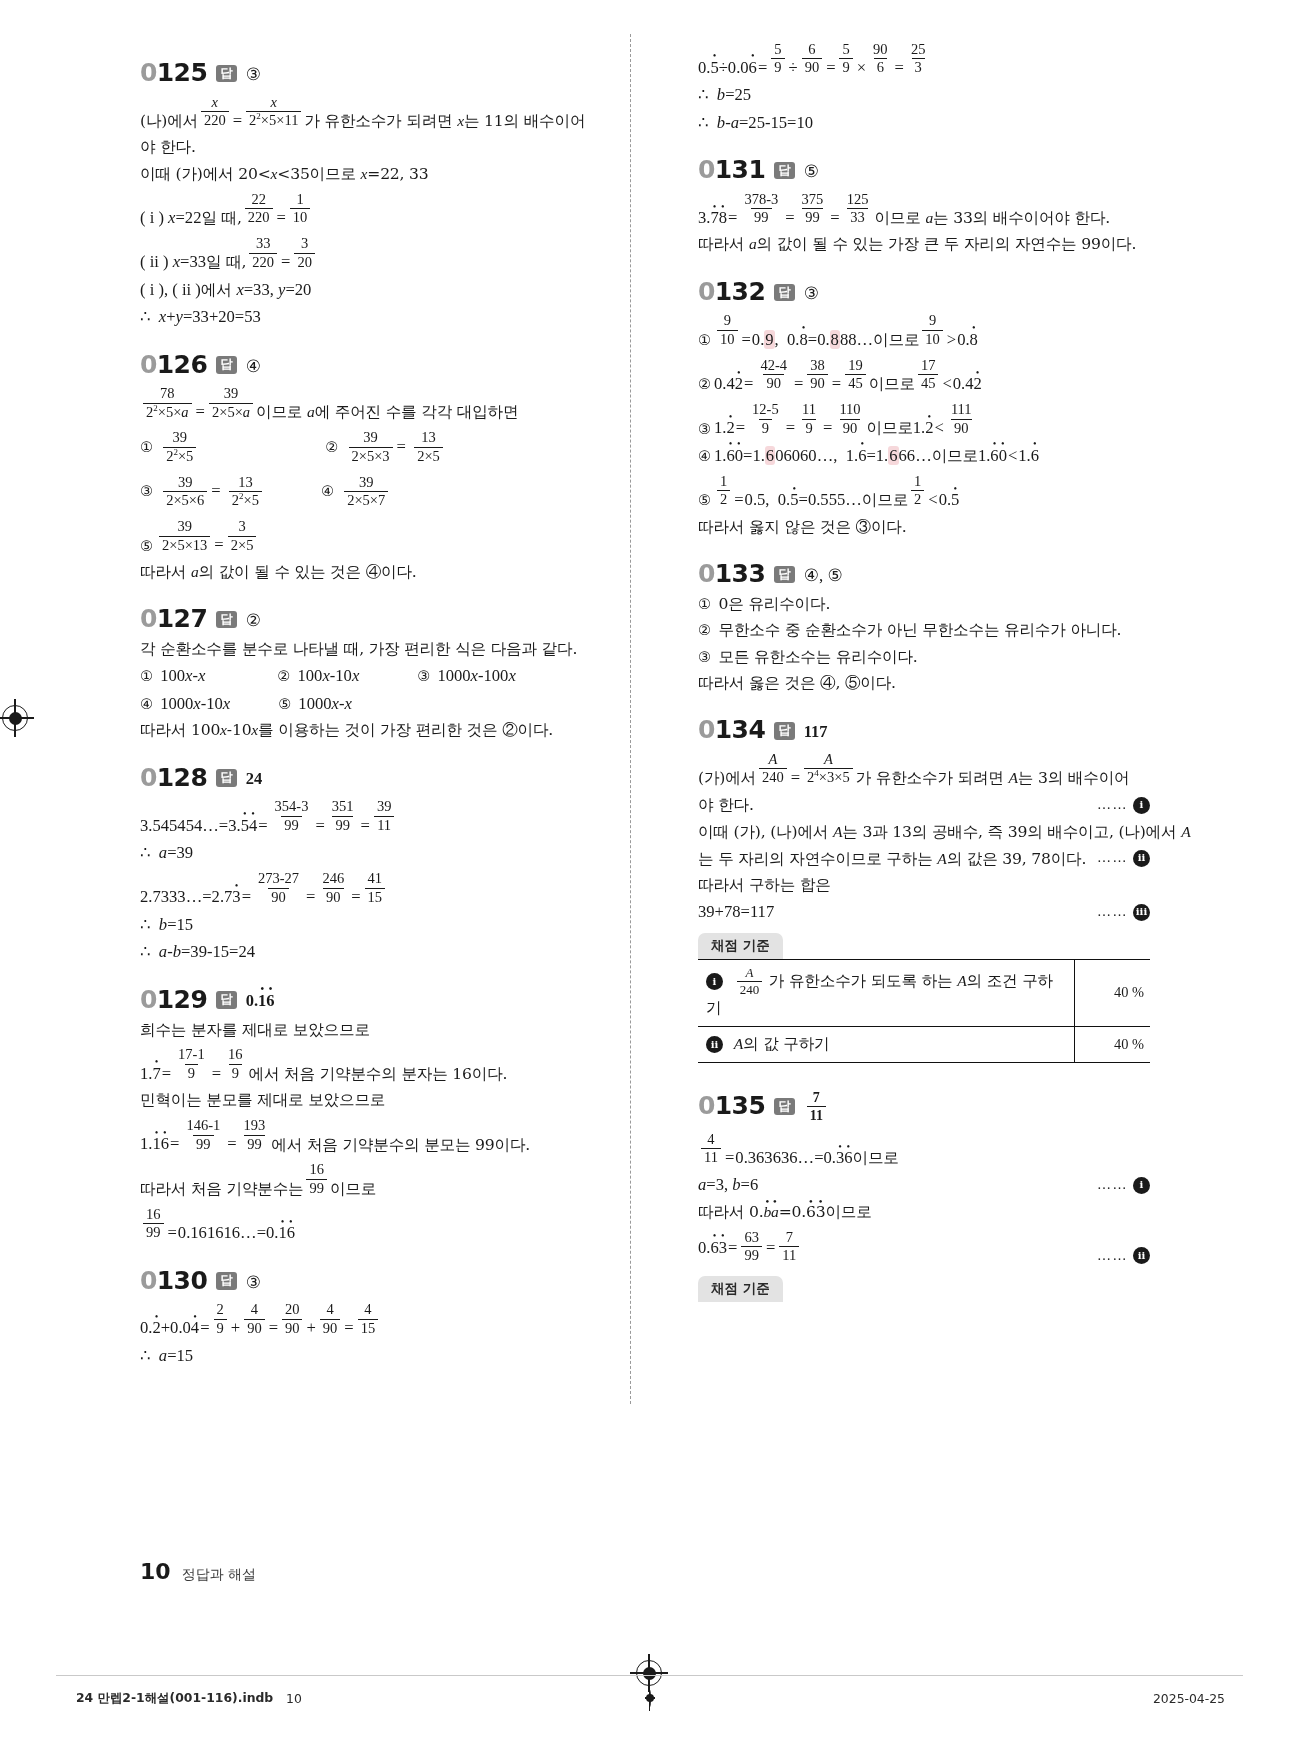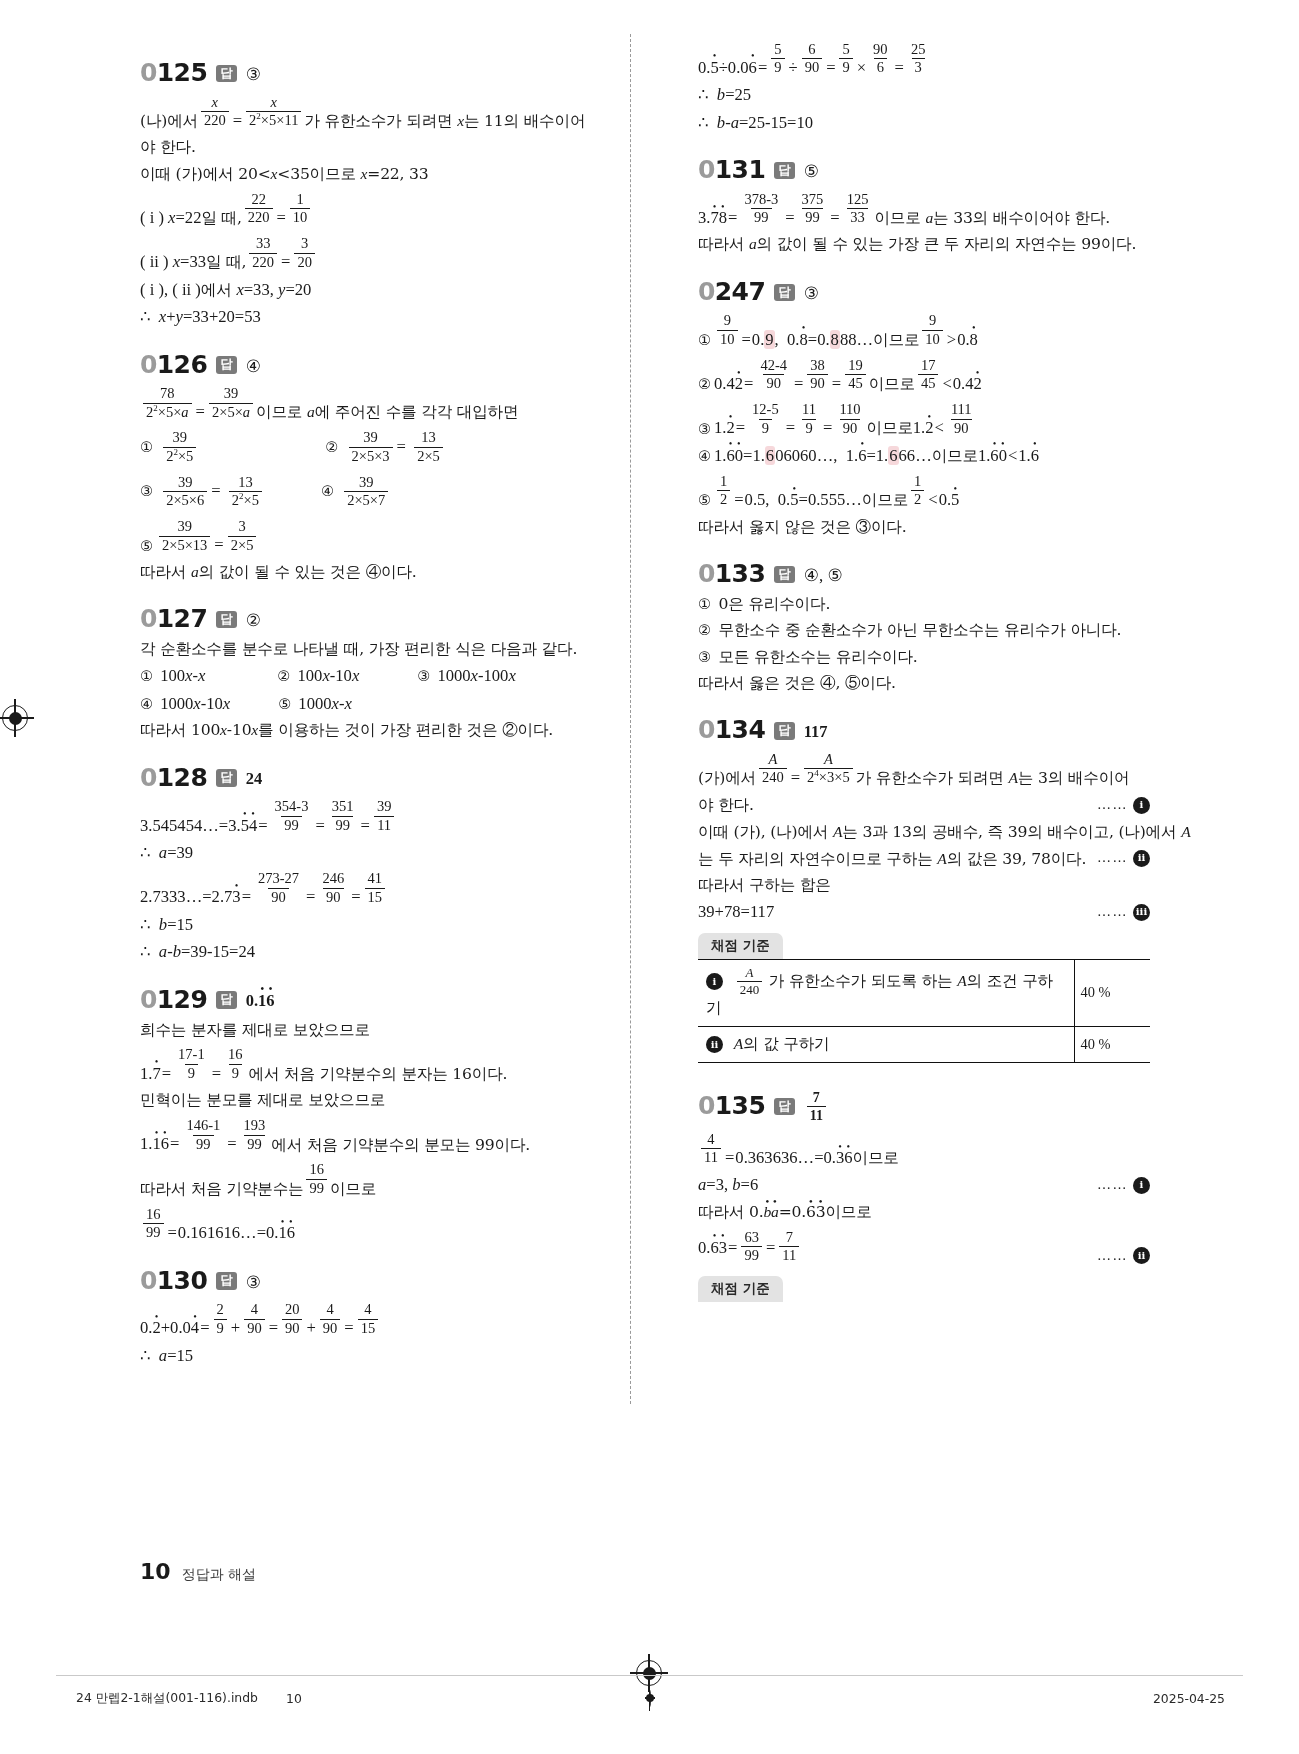--- a/index.html
+++ b/index.html
@@ -182,21 +182,21 @@
   table.rub td {
     border-top: 1px solid #111;
     border-bottom: 1px solid #111;
     padding: 7px 6px;
     vertical-align: middle;
   }
   table.rub tr td { border-bottom: none; }
   table.rub tr:last-child td { border-bottom: 1px solid #111; }
   table.rub td.crit { padding-left: 8px; }
   table.rub td.pct {
-    width: 76px; text-align: left;
+    width: 76px; text-align: right;
     border-left: 1px solid #111;
     font-size: 14.4px;
   }
   td.crit .badge { margin-right: 7px; position: relative; top: -1px; }
 
   
   .pagefoot {
     position: absolute;
     left: 140px; bottom: 170px;
     display: flex; align-items: baseline; gap: 11px;
@@ -210,21 +210,21 @@
     font-size: 14px; color: #3a3a3a;
   }
   .printbar {
     position: absolute;
     left: 0; right: 0; bottom: 56px;
     display: flex; align-items: center;
     font-family: "DejaVu Sans", sans-serif;
     font-size: 12.4px;
     color: #2a2a2a;
   }
-  .printbar .fname { position: absolute; left: 76px; }
+  .printbar .fname { position: absolute; left: 76px; font-weight: bold; }
   .printbar .fpage { position: absolute; left: 286px; }
   .printbar .fdate { position: absolute; right: 74px; }
   .printbar .ctr {
     position: absolute; left: 50%; transform: translateX(-50%);
   }
   .minireg {
     width: 17px; height: 17px; border-radius: 50%;
     border: 1.3px solid #1a1a1a; position: relative;
   }
   .minireg::before, .minireg::after { content:""; position:absolute; background:#1a1a1a; }
@@ -625,21 +625,21 @@
             </span>
           <span class="ko">이므로 <i class="mi">a</i>는 33의 배수이어야 한다.</span>
         </div>
         <div class="line">
             <span class="ko">따라서 <i class="mi">a</i>의 값이 될 수 있는 가장 큰 두 자리의 자연수는 99이다.</span>
           </div>
       </div>
 
       <div class="prob">
         <div class="prob-head">
-          <span class="prob-num"><span class="z">0</span><span class="d">247</span></span>
+          <span class="prob-num"><span class="z">0</span><span class="d">132</span></span>
           <span class="ans-chip">답</span>
           <span class="ans-val light">③</span>
         </div>
         <div class="line">
           <span class="circ">①</span>
           <span class="frac">
               <span class="num">9</span>
               <span class="den">10</span>
             </span>
             <span class="op">=</span>

